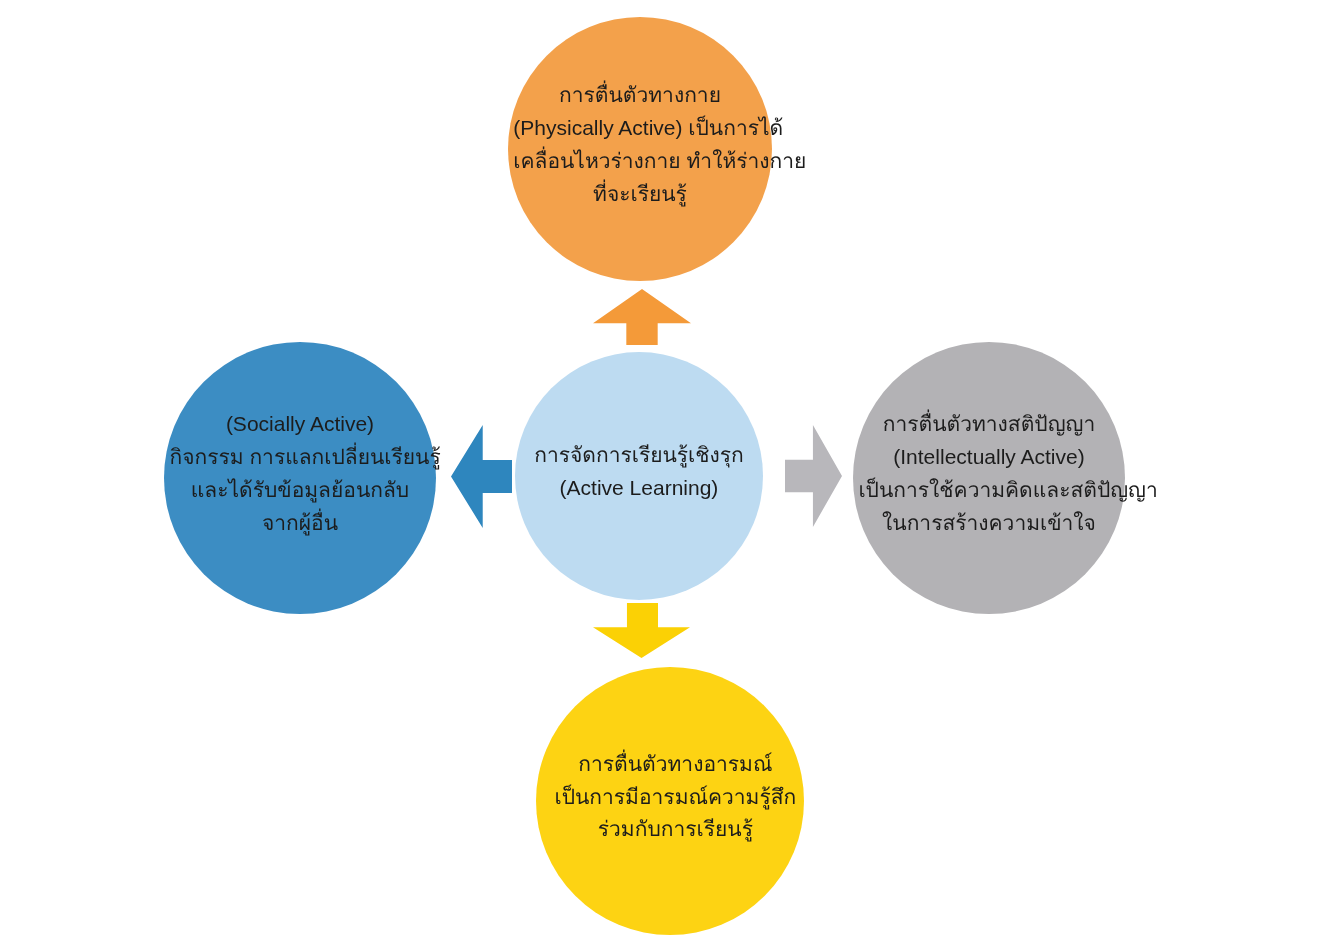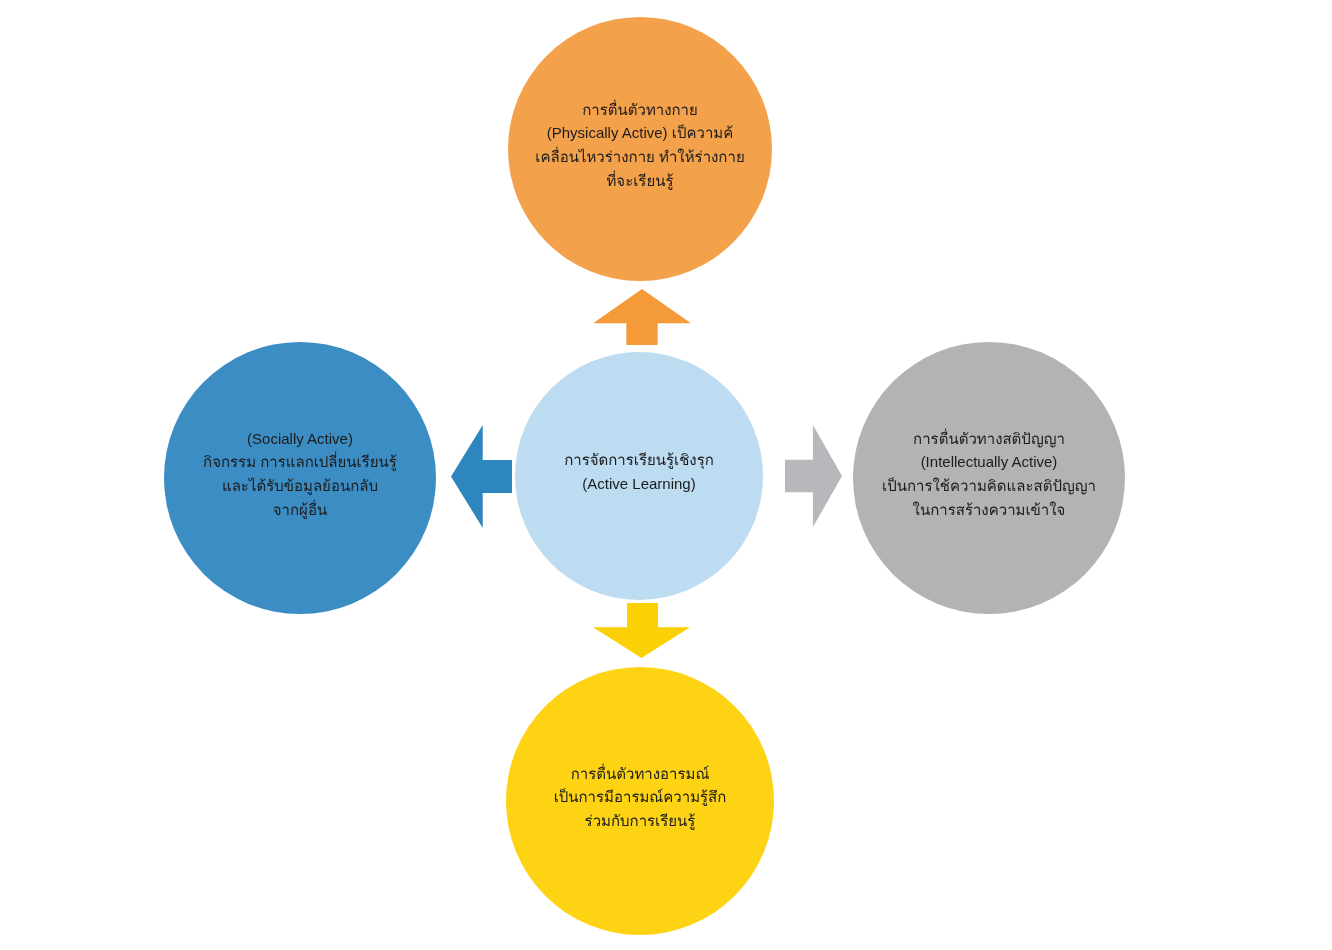--- a/index.html
+++ b/index.html
@@ -18,34 +18,34 @@
   .circle {
     position: absolute;
     border-radius: 50%;
     display: flex;
     align-items: center;
     justify-content: center;
     text-align: center;
   }
   .label {
     width: 96%;
-    font-size: 15px;
+    font-size: 21px;
     line-height: 1.57;
     color: #1c1c1c;
     transform: translateY(-4px);
   }
   .ln { display: block; white-space: nowrap; }
   .arrow { position: absolute; }
 
   
   .c-top    { left: 508px; top: 17px;  width: 264px; height: 264px; }
   .c-left   { left: 164px; top: 342px; width: 272px; height: 272px; }
   .c-center { left: 515px; top: 352px; width: 248px; height: 248px; }
   .c-right  { left: 853px; top: 342px; width: 272px; height: 272px; }
-  .c-bottom { left: 506px; top: 667px; width: 268px; height: 268px; }
+  .c-bottom { left: 536px; top: 667px; width: 268px; height: 268px; justify-content: flex-end; }
 
   
   .a-up {
     left: 593px; top: 289px; width: 98px; height: 56px;
     clip-path: polygon(50% 0, 100% 61%, 66% 61%, 66% 100%, 34% 100%, 34% 61%, 0 61%);
   }
   .a-down {
     left: 593px; top: 603px; width: 97px; height: 55px;
     clip-path: polygon(35% 0, 67% 0, 67% 44%, 100% 44%, 50% 100%, 0 44%, 35% 44%);
   }
@@ -59,21 +59,21 @@
   }
 </style>
 </head>
 <body>
 
 <div class="canvas">
 
   <div class="circle c-top" style="background: rgb(243, 161, 75);">
     <div class="label">
       <span class="ln">การตื่นตัวทางกาย</span>
-      <span class="ln">(Physically Active) เป็ความค้</span>
+      <span class="ln">(Physically Active) เป็นการได้</span>
       <span class="ln">เคลื่อนไหวร่างกาย ทำให้ร่างกาย</span>
       <span class="ln">ที่จะเรียนรู้</span>
     </div>
   </div>
 
   <div class="circle c-left" style="background: rgb(60, 141, 195);">
     <div class="label">
       <span class="ln">(Socially Active)</span>
       <span class="ln">กิจกรรม การแลกเปลี่ยนเรียนรู้</span>
       <span class="ln">และได้รับข้อมูลย้อนกลับ</span>

